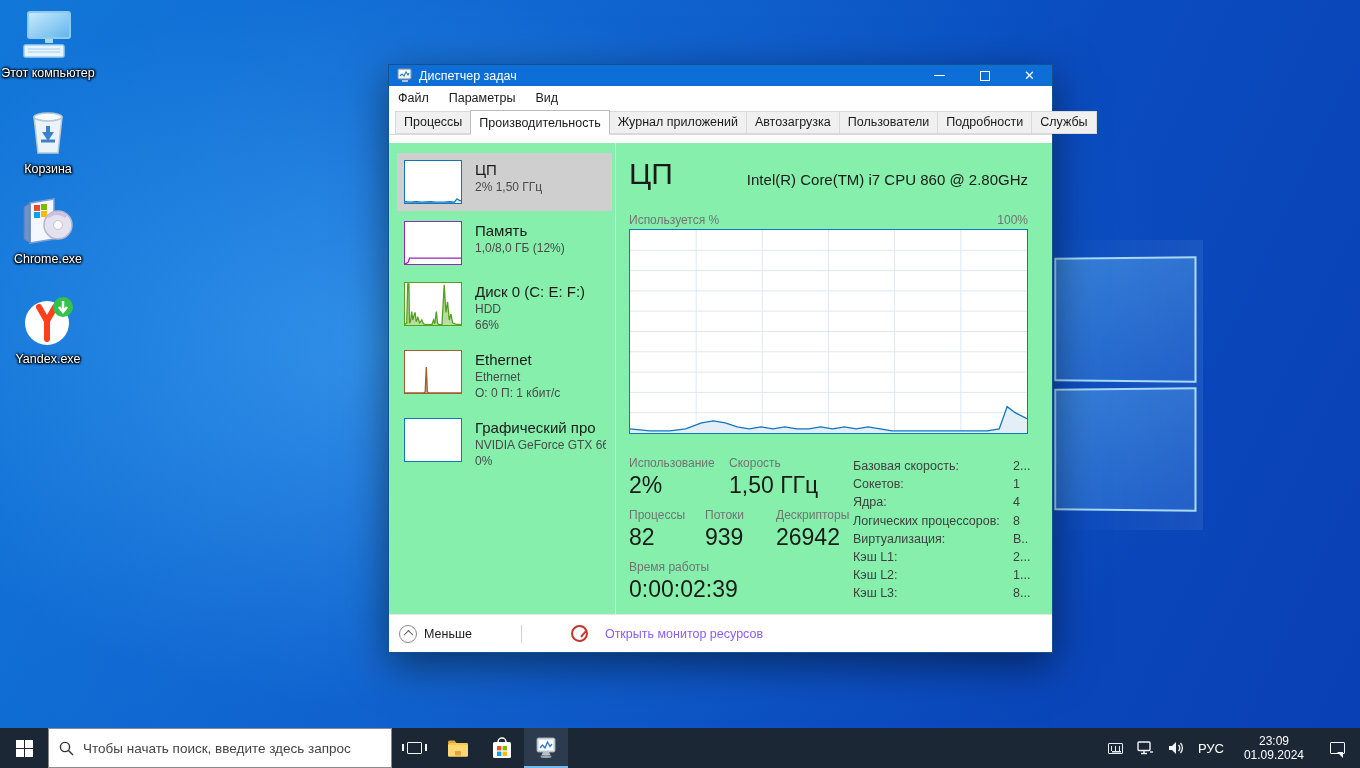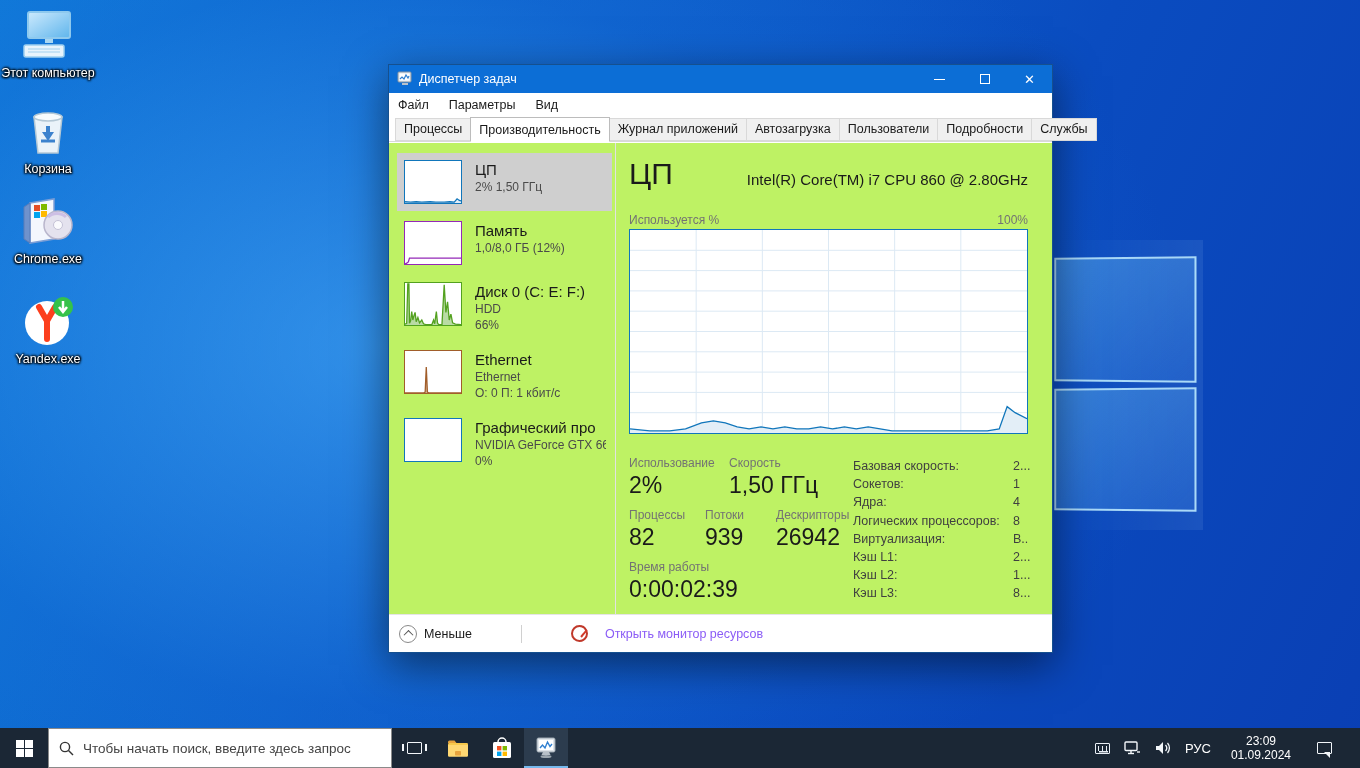--- a/index.html
+++ b/index.html
@@ -18,40 +18,40 @@
 
   
   .dicon { position:absolute; width:96px; text-align:center; cursor:default; }
   .dicon .img { height:52px; display:flex; align-items:center; justify-content:center; }
   .dicon .lbl { margin-top:4px; font-size:12.5px; color:#fff; line-height:15px;
     text-shadow:1px 1px 2px #000, -1px 1px 2px #000, 1px -1px 2px #000, 0 0 3px #000; }
 
   
   #tm { position:absolute; left:388px; top:64px; width:665px; height:589px;
     background:#fff; border:1px solid #15508f; box-shadow:0 12px 40px rgba(0,0,0,.5); }
-  #tm-titlebar { height:28px; background:#0c6ed6; display:flex; align-items:center; color:#fff; }
+  #tm-titlebar { height:21px; background:#0c6ed6; display:flex; align-items:center; color:#fff; }
   #tm-titlebar .ticon { margin:0 6px 0 8px; }
   #tm-titlebar .ttext { font-size:12.5px; }
   .caption-btns { margin-left:auto; display:flex; height:100%; }
   .cbtn { width:45px; height:100%; display:flex; align-items:center; justify-content:center; color:#fff; }
   .glyph-min { width:11px; height:1px; background:#fff; }
   .glyph-max { width:10px; height:10px; border:1px solid #fff; }
   .glyph-close { font-size:13px; line-height:1; }
 
   #tm-menubar { height:24px; background:#fff; display:flex; align-items:center; gap:20px;
     padding-left:9px; font-size:12.5px; color:#1a1a1a; }
 
   #tm-tabbar { height:25px; display:flex; align-items:flex-end; padding-left:6px;
     background:#fff; border-bottom:1px solid #d9d9d9; }
   .tab { font-size:12.5px; color:#1a1a1a; background:#f0f0f0; border:1px solid #d9d9d9;
     padding:3px 8px 4px; margin-right:-1px; white-space:nowrap; position:relative; }
   .tab.active { background:#fff; border-color:#bcbcbc; border-bottom:1px solid #fff;
     padding-top:5px; z-index:2; margin-bottom:-1px; }
 
-  #tm-body { position:absolute; top:78px; left:0; right:0; bottom:38px; background:#bef264; overflow:hidden; }
+  #tm-body { position:absolute; top:78px; left:0; right:0; bottom:38px; background:#86efac; overflow:hidden; }
 
   
   #side { position:absolute; left:8px; top:10px; width:215px; }
   .side-item { display:flex; align-items:flex-start; padding:7px 6px 7px 7px; margin-bottom:3px; }
   .side-item.selected { background:#cfcfcf; }
   .thumb { width:58px; height:44px; flex:0 0 auto; }
   .side-txt { margin-left:13px; overflow:hidden; white-space:nowrap; }
   .side-title { font-size:15px; color:#1a1a1a; line-height:19px; }
   .side-sub { font-size:12px; color:#4a4a4a; line-height:16px; }
   #side-sep { position:absolute; left:226px; top:0; bottom:0; width:1px; background:#e2e2e2; }
@@ -97,21 +97,21 @@
   #tb-search input { border:none; outline:none; flex:1; font-size:13.5px; color:#333;
     font-family:"Liberation Sans",sans-serif; background:transparent; margin-left:9px; }
   #tb-search input::placeholder { color:#444; opacity:1; }
   .tb-icon { width:44px; position:relative; }
   .tb-icon.active { background:#2c3c4e; box-shadow:inset 0 -2px 0 #76b9ed; }
   
   .tv-rect { width:15px; height:12px; border:1.5px solid #f2f6fa; border-radius:1px; position:relative; }
   .tv-rect::before, .tv-rect::after { content:""; position:absolute; top:1px; width:2px; height:7px; background:#f2f6fa; }
   .tv-rect::before { left:-6px; } .tv-rect::after { right:-6px; }
   
-  #tray { margin-left:auto; display:flex; align-items:center; gap:6px; padding-right:18px; color:#fff; }
+  #tray { margin-left:auto; display:flex; align-items:center; gap:6px; padding-right:5px; color:#fff; }
   .tray-item { display:flex; align-items:center; justify-content:center; height:40px; padding:0 4px; }
   .kbd-icon { width:15px; height:11px; border:1px solid #e8eef5; border-radius:1px;
     background:repeating-linear-gradient(to right, #e8eef5 0 1.5px, transparent 1.5px 4px) 2px 2px / 11px 5px no-repeat,
                linear-gradient(#e8eef5,#e8eef5) 3px 7px / 9px 1.5px no-repeat; }
   #lang-lbl { font-size:13px; }
   #clock { text-align:center; font-size:12px; line-height:14px; padding:0 6px; }
   .ac-icon { width:15px; height:12px; border:1.5px solid #f2f6fa; border-radius:1px; position:relative; }
   .ac-icon::after { content:""; position:absolute; right:1px; bottom:-5px; border:3px solid transparent;
     border-top-color:#f2f6fa; border-right-color:#f2f6fa; }
 </style>

